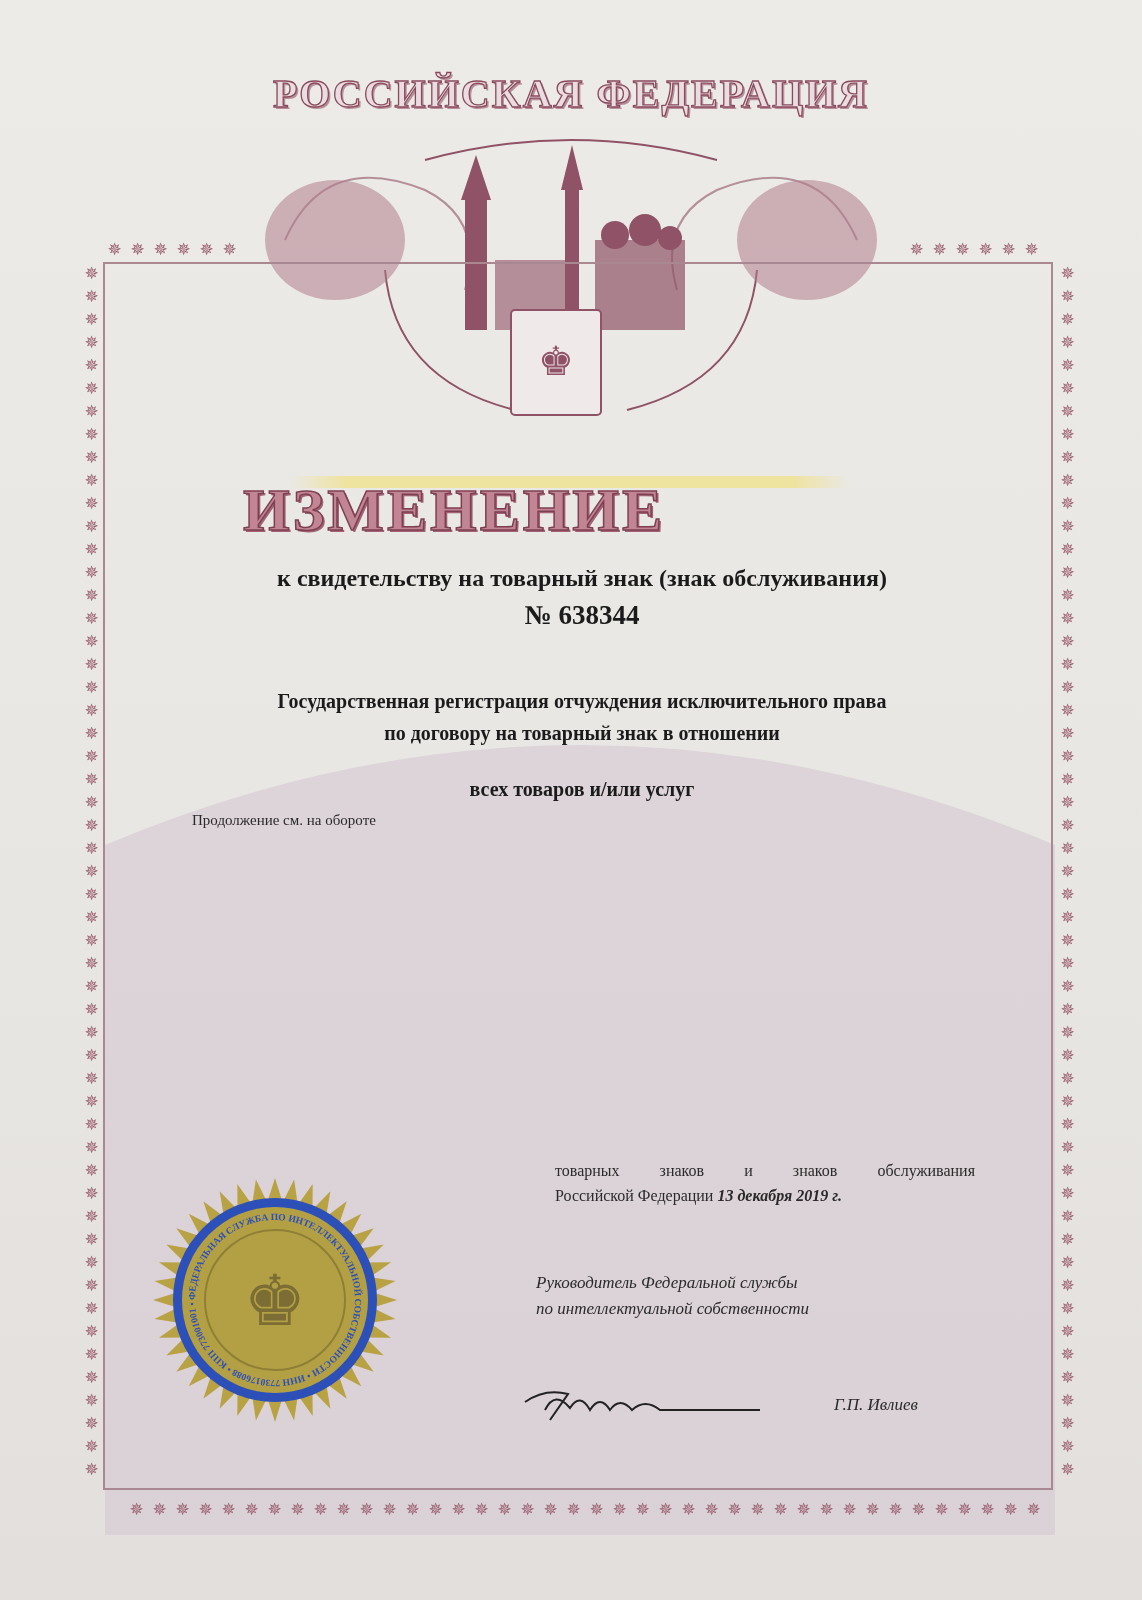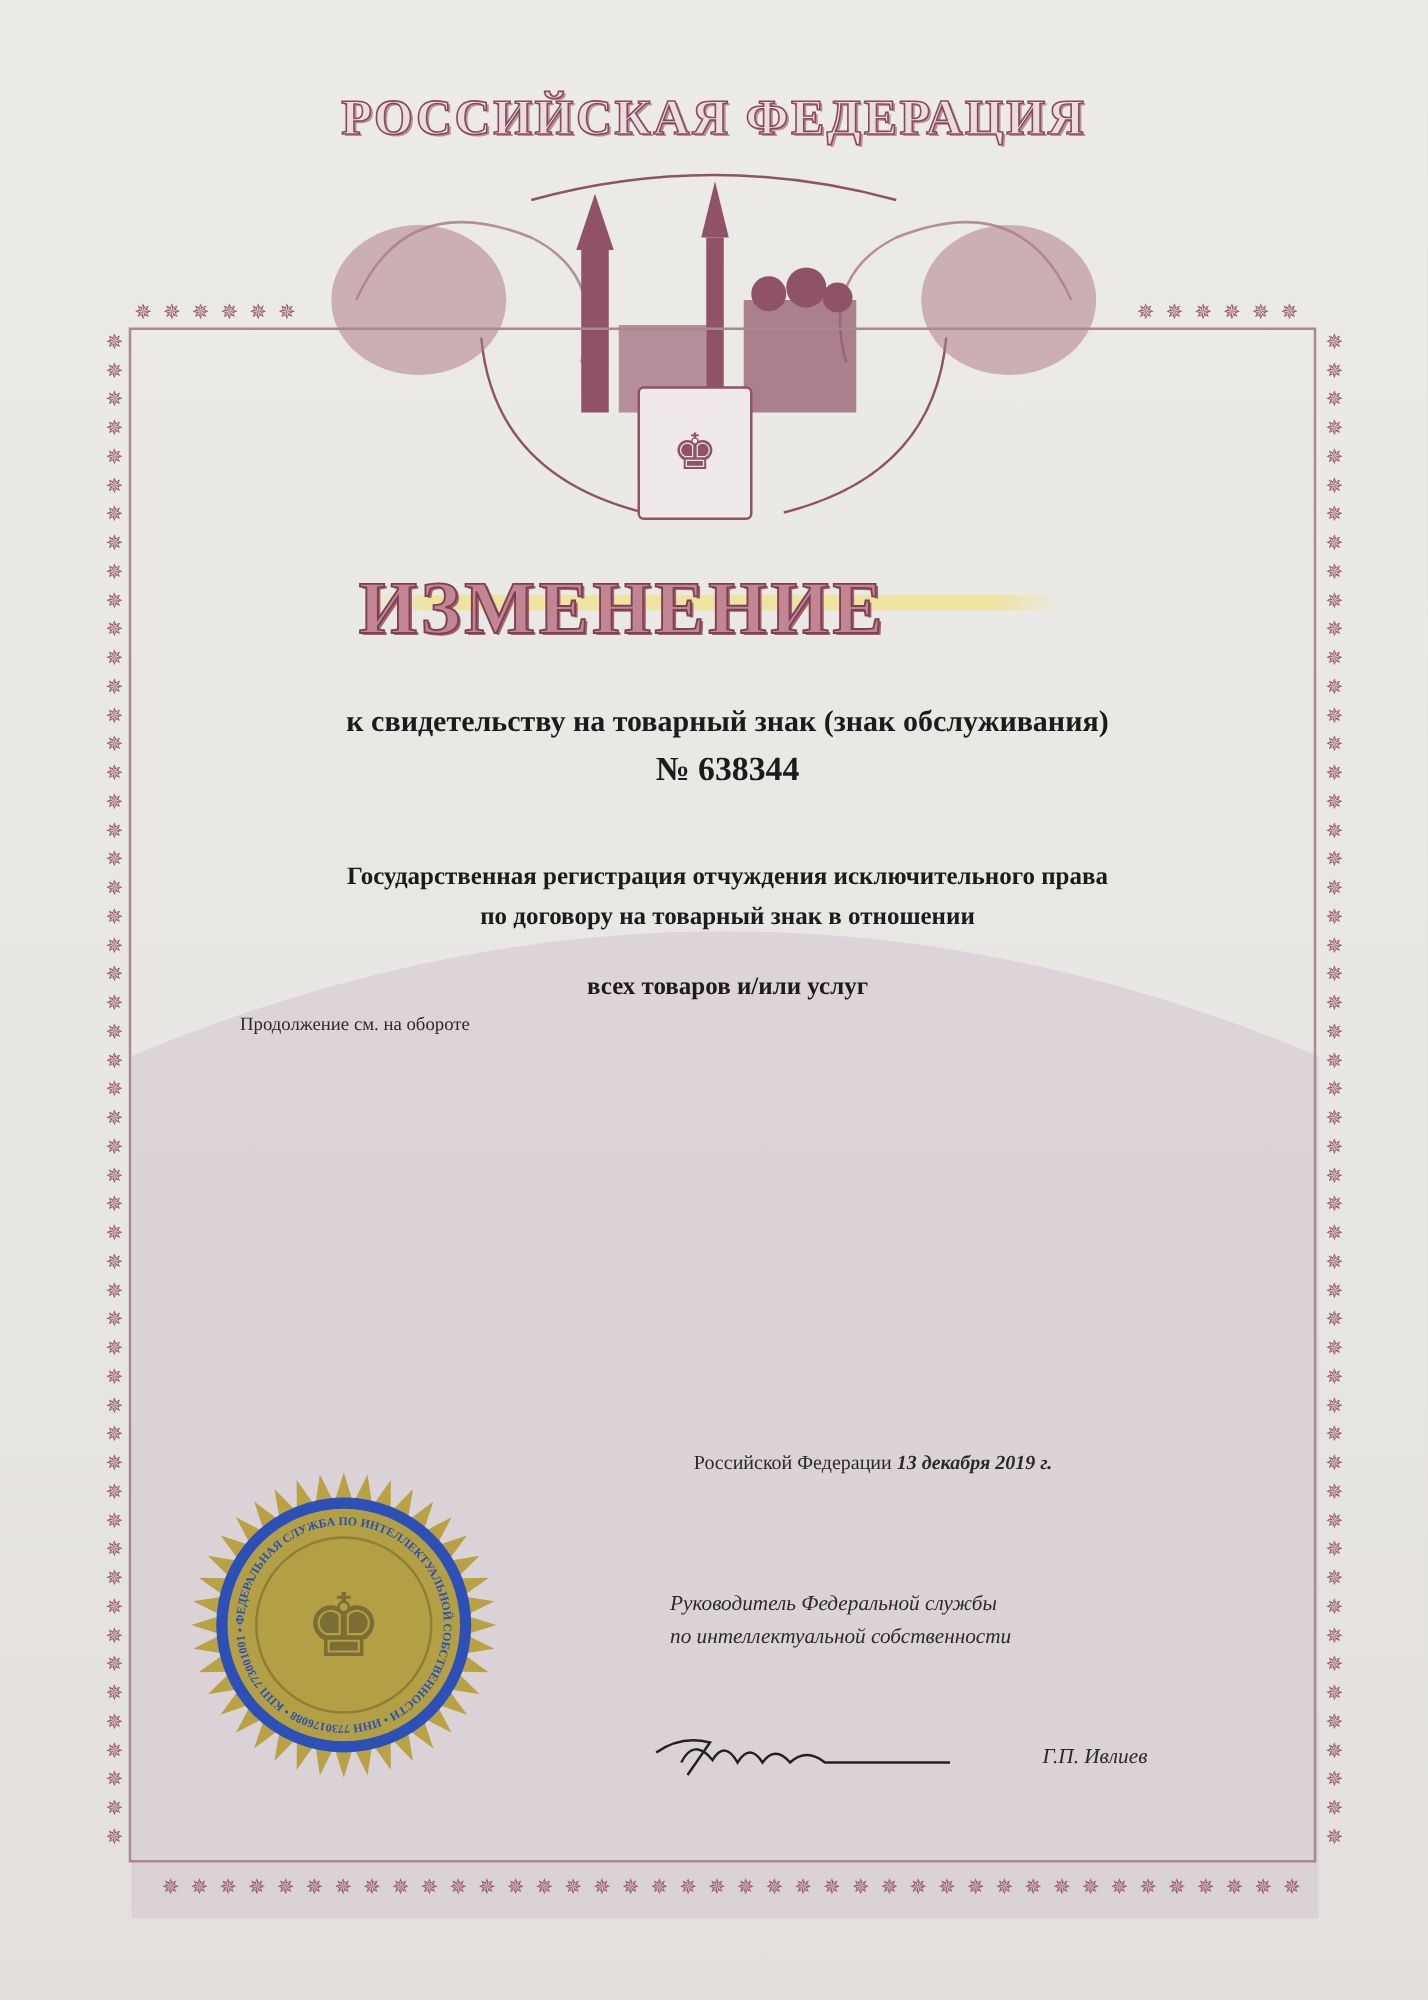--- a/index.html
+++ b/index.html
@@ -10,22 +10,22 @@
     background: linear-gradient(180deg, #dcd2d8 0%, #d9d0d6 100%);
     clip-path: path('M0,100 Q475,-100 950,100 L950,790 L0,790 Z'); opacity:.9; }
   .frame { position:absolute; left:103px; top:262px; width:950px; height:1228px; border:2px solid #a98892; box-sizing:border-box; }
   .border-row { position:absolute; display:flex; gap:0; }
   .orn { width:23px; height:23px; display:inline-flex; align-items:center; justify-content:center; color:#9a5d6e; font-size:17px; line-height:1; }
   .border-col { position:absolute; display:flex; flex-direction:column; }
   .title-top { position:absolute; top:70px; left:0; width:1142px; text-align:center; font-size:40px; letter-spacing:2px; color:#e9dde0;
     font-weight:bold; -webkit-text-stroke:1.3px #8a4a5c; text-shadow:2px 2px 0 #b8909c; }
   .emblem { position:absolute; left:265px; top:130px; width:612px; height:300px; }
   .izm-band { position:absolute; left:290px; top:476px; width:560px; height:12px; background:linear-gradient(90deg, rgba(240,225,150,0), #efe3a0 10%, #efe3a0 90%, rgba(240,225,150,0)); }
-  .izm { position:absolute; top:452px; left:0; width:908px; text-align:center; font-size:60px; font-weight:bold; letter-spacing:3px; color:#c18594;
-    -webkit-text-stroke:1.5px #7d3f52; text-shadow:2px 2px 0 #a06274;margin-left:44px; }
+  .izm { position:absolute; top:476px; left:0; width:908px; text-align:center; font-size:60px; font-weight:bold; letter-spacing:3px; color:#c18594;
+    -webkit-text-stroke:1.5px #7d3f52; text-shadow:2px 2px 0 #a06274; }
   .line { position:absolute; left:0; width:1142px; text-align:center; color:#1b1b1b; font-weight:bold;padding-left:11px; }
   .small { position:absolute; color:#2a2a2a; }
   .seal { position:absolute; left:150px; top:1175px; width:250px; height:250px; }
   .sig { position:absolute; left:520px; top:1380px; width:260px; height:45px; }
 </style>
 </head>
 <body>
 
 <div class="paper"></div>
 <div class="tint"></div>
@@ -236,20 +236,21 @@
 <div class="line" style="top:565px;font-size:24px;">к свидетельству на товарный знак (знак обслуживания)</div>
 <div class="line" style="top:600px;font-size:27px;">№ 638344</div>
 
 <div class="line" style="top:690px;font-size:20px;">Государственная регистрация отчуждения исключительного права</div>
 <div class="line" style="top:722px;font-size:20px;">по договору на товарный знак в отношении</div>
 <div class="line" style="top:754px;font-size:20px;margin-top:24px;">всех товаров и/или услуг</div>
 
 <div class="small" style="left:192px;top:812px;font-size:15px;">Продолжение см. на обороте</div>
 
 <div class="small" style="left:555px;top:1158px;width:420px;text-align:justify;font-size:16px;line-height:25px;">
+  <div style="text-align-last:justify;">товарных знаков и знаков обслуживания</div>
   <div><span>Российской Федерации</span> <b><i>13 декабря 2019 г.</i></b></div>
 </div>
 
 <div class="small" style="left:536px;top:1270px;font-size:17px;font-style:italic;line-height:26px;">
   <div>Руководитель Федеральной службы</div>
   <div>по интеллектуальной собственности</div>
 </div>
 
 <svg class="sig" viewBox="0 0 260 45">
   <path d="M5,22 Q25,8 48,14 L30,40 M25,30 Q35,10 50,28 Q60,12 70,30 Q80,14 90,30 Q100,16 112,30 Q125,18 140,30 L240,30" fill="none" stroke="#222" stroke-width="2"></path>

